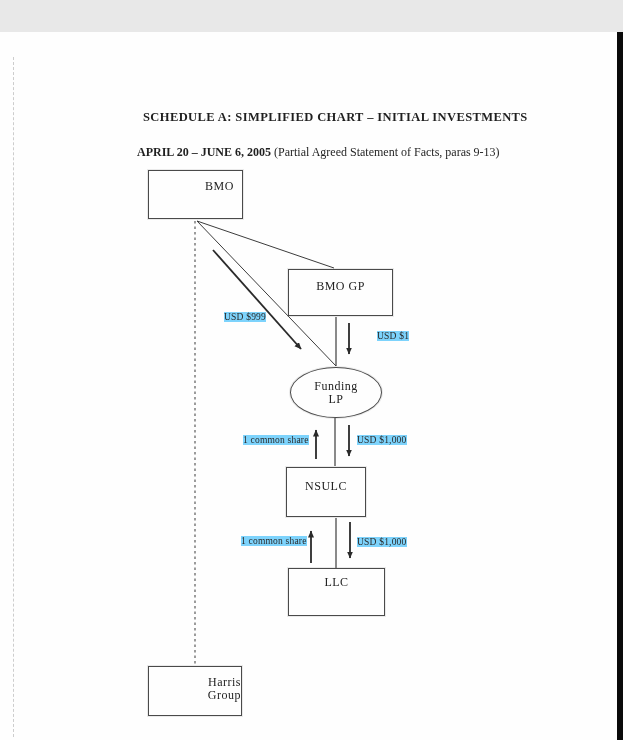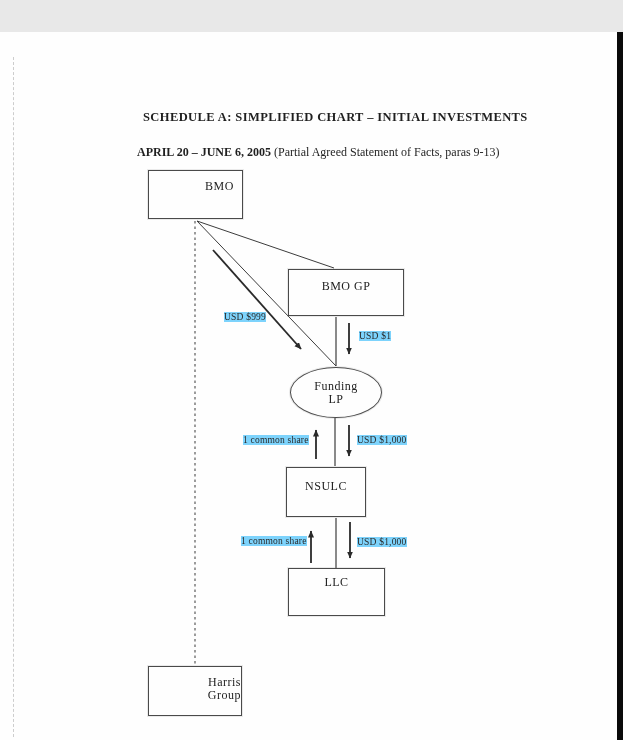--- a/index.html
+++ b/index.html
@@ -108,21 +108,21 @@
 
     <line x1="311" y1="531" x2="311" y2="499" stroke="#2a2a2a" stroke-width="1.8" marker-end="url(#ah)"></line>
 
     <line x1="350" y1="490" x2="350" y2="526" stroke="#2a2a2a" stroke-width="1.8" marker-end="url(#ah)"></line>
   </svg>
 
   <div class="node" style="left:148px; top:138px; width:95px; height:49px; padding-top:9px;padding-left:48px;">
     <span class="ln">BMO</span>
   </div>
 
-  <div class="node" style="left:288px; top:237px; width:116px; height:47px; padding-top:10px;">
+  <div class="node" style="left:288px; top:237px; width:105px; height:47px; padding-top:10px;">
     <span class="ln">BMO GP</span>
   </div>
 
   <div class="node ellipse" style="left:290px; top:335px; width:92px; height:51px; padding-top:12px;">
     <span class="ln">Funding</span>
     <span class="ln">LP</span>
   </div>
 
   <div class="node" style="left:286px; top:435px; width:80px; height:50px; padding-top:12px;">
     <span class="ln">NSULC</span>
@@ -131,19 +131,19 @@
   <div class="node" style="left:288px; top:536px; width:97px; height:48px; padding-top:7px;">
     <span class="ln">LLC</span>
   </div>
 
   <div class="node" style="left:148px; top:634px; width:94px; height:50px; padding-top:9px;text-align:right;">
     <span class="ln">Harris</span>
     <span class="ln">Group</span>
   </div>
 
   <span class="elabel" style="left:224px; top:280px;">USD $999</span>
-  <span class="elabel" style="left:359px; top:299px;">USD $1</span>
+  <span class="elabel" style="left:377px; top:299px;">USD $1</span>
   <span class="elabel" style="left:243px; top:403px;">1 common share</span>
   <span class="elabel" style="left:357px; top:403px;">USD $1,000</span>
   <span class="elabel" style="left:241px; top:504px;">1 common share</span>
   <span class="elabel" style="left:357px; top:505px;">USD $1,000</span>
 
 </div>
 
 </body></html>

